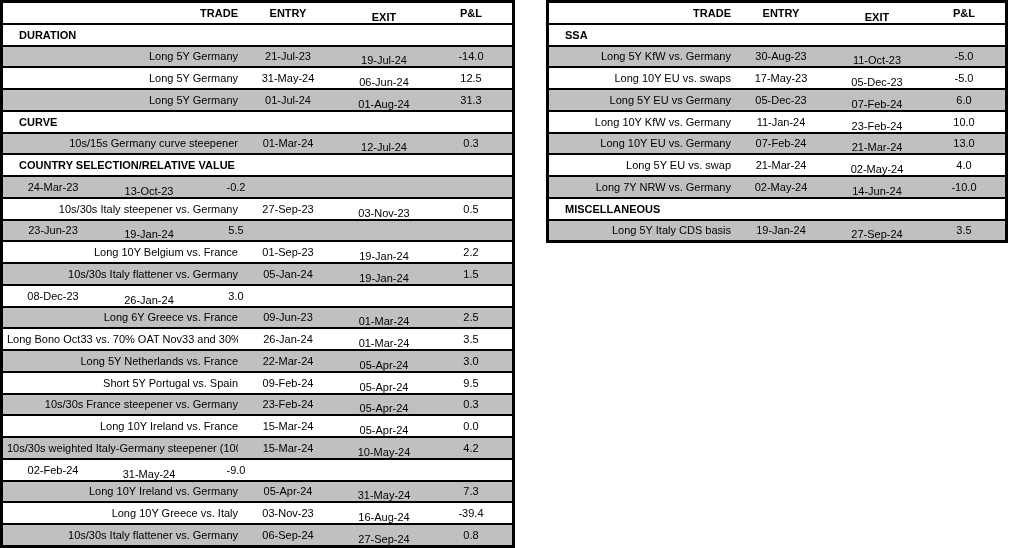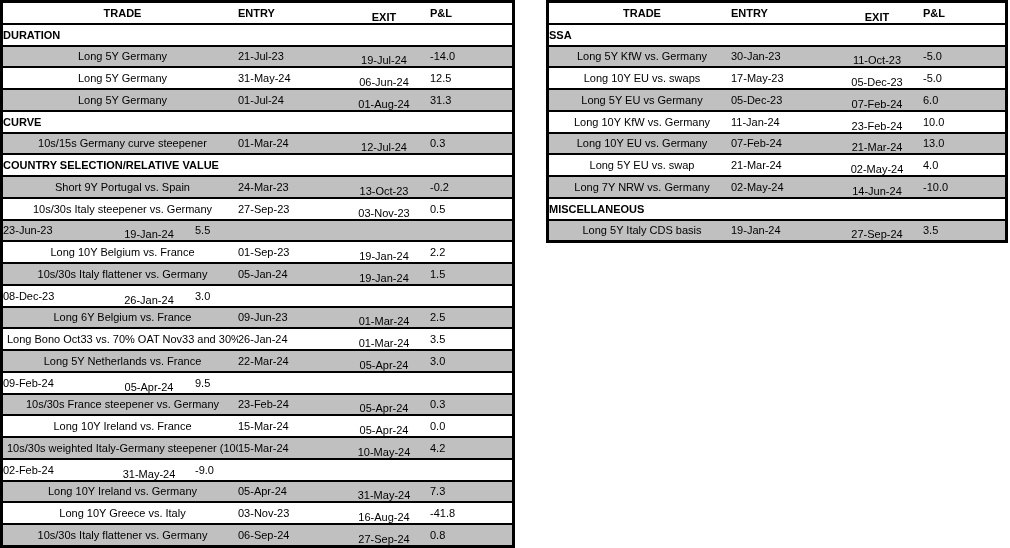--- a/index.html
+++ b/index.html
@@ -52,42 +52,44 @@
   }
   .section-row {
     font-weight: bold;
   }
   .c-trade {
     flex: 1;
     min-width: 0;
     padding-left: 4px;
     white-space: nowrap;
     overflow: hidden;
-    text-align: center;
+    text-align: right;
   }
   .c-section {
     flex: 1;
     min-width: 0;
-    padding-left: 0;
+    padding-left: 16px;
     white-space: nowrap;
     overflow: hidden;
     text-align: left;
   }
   .c-entry {
     width: 100px;
+    text-align: center;
     white-space: nowrap;
   }
   .c-exit {
     width: 92px;
     text-align: center;
     white-space: nowrap;
     margin-top: 8px;
   }
   .c-pnl {
     width: 82px;
+    text-align: center;
     white-space: nowrap;
   }
 </style>
 </head>
 <body>
 
 <div class="canvas">
 
   <div class="tbl tbl-left">
     <div class="row header-row">
@@ -123,21 +125,20 @@
       <div class="row shaded">
         <div class="c-trade">10s/15s Germany curve steepener</div>
         <div class="c-entry">01-Mar-24</div>
         <div class="c-exit">12-Jul-24</div>
         <div class="c-pnl">0.3</div>
       </div>
       <div class="row section-row">
         <div class="c-section">COUNTRY SELECTION/RELATIVE VALUE</div>
       </div>
       <div class="row shaded">
-        <div class="c-trade">Short 9Y Portugal vs. Spain</div>
         <div class="c-entry">24-Mar-23</div>
         <div class="c-exit">13-Oct-23</div>
         <div class="c-pnl">-0.2</div>
       </div>
       <div class="row">
         <div class="c-trade">10s/30s Italy steepener vs. Germany</div>
         <div class="c-entry">27-Sep-23</div>
         <div class="c-exit">03-Nov-23</div>
         <div class="c-pnl">0.5</div>
       </div>
@@ -157,38 +158,39 @@
         <div class="c-entry">05-Jan-24</div>
         <div class="c-exit">19-Jan-24</div>
         <div class="c-pnl">1.5</div>
       </div>
       <div class="row">
         <div class="c-entry">08-Dec-23</div>
         <div class="c-exit">26-Jan-24</div>
         <div class="c-pnl">3.0</div>
       </div>
       <div class="row shaded">
-        <div class="c-trade">Long 6Y Belgium vs. France</div>
+        <div class="c-trade">Long 6Y Greece vs. France</div>
         <div class="c-entry">09-Jun-23</div>
         <div class="c-exit">01-Mar-24</div>
         <div class="c-pnl">2.5</div>
       </div>
       <div class="row">
         <div class="c-trade">Long Bono Oct33 vs. 70% OAT Nov33 and 30%</div>
         <div class="c-entry">26-Jan-24</div>
         <div class="c-exit">01-Mar-24</div>
         <div class="c-pnl">3.5</div>
       </div>
       <div class="row shaded">
         <div class="c-trade">Long 5Y Netherlands vs. France</div>
         <div class="c-entry">22-Mar-24</div>
         <div class="c-exit">05-Apr-24</div>
         <div class="c-pnl">3.0</div>
       </div>
       <div class="row">
+        <div class="c-trade">Short 5Y Portugal vs. Spain</div>
         <div class="c-entry">09-Feb-24</div>
         <div class="c-exit">05-Apr-24</div>
         <div class="c-pnl">9.5</div>
       </div>
       <div class="row shaded">
         <div class="c-trade">10s/30s France steepener vs. Germany</div>
         <div class="c-entry">23-Feb-24</div>
         <div class="c-exit">05-Apr-24</div>
         <div class="c-pnl">0.3</div>
       </div>
@@ -212,21 +214,21 @@
       <div class="row shaded">
         <div class="c-trade">Long 10Y Ireland vs. Germany</div>
         <div class="c-entry">05-Apr-24</div>
         <div class="c-exit">31-May-24</div>
         <div class="c-pnl">7.3</div>
       </div>
       <div class="row">
         <div class="c-trade">Long 10Y Greece vs. Italy</div>
         <div class="c-entry">03-Nov-23</div>
         <div class="c-exit">16-Aug-24</div>
-        <div class="c-pnl">-41.8</div>
+        <div class="c-pnl">-39.4</div>
       </div>
       <div class="row shaded">
         <div class="c-trade">10s/30s Italy flattener vs. Germany</div>
         <div class="c-entry">06-Sep-24</div>
         <div class="c-exit">27-Sep-24</div>
         <div class="c-pnl">0.8</div>
       </div>
     </div>
 
   <div class="tbl tbl-right">
@@ -234,21 +236,21 @@
       <div class="c-trade">TRADE</div>
       <div class="c-entry">ENTRY</div>
       <div class="c-exit">EXIT</div>
       <div class="c-pnl">P&amp;L</div>
     </div>
   <div class="row section-row">
         <div class="c-section">SSA</div>
       </div>
       <div class="row shaded">
         <div class="c-trade">Long 5Y KfW vs. Germany</div>
-        <div class="c-entry">30-Jan-23</div>
+        <div class="c-entry">30-Aug-23</div>
         <div class="c-exit">11-Oct-23</div>
         <div class="c-pnl">-5.0</div>
       </div>
       <div class="row">
         <div class="c-trade">Long 10Y EU vs. swaps</div>
         <div class="c-entry">17-May-23</div>
         <div class="c-exit">05-Dec-23</div>
         <div class="c-pnl">-5.0</div>
       </div>
       <div class="row shaded">

